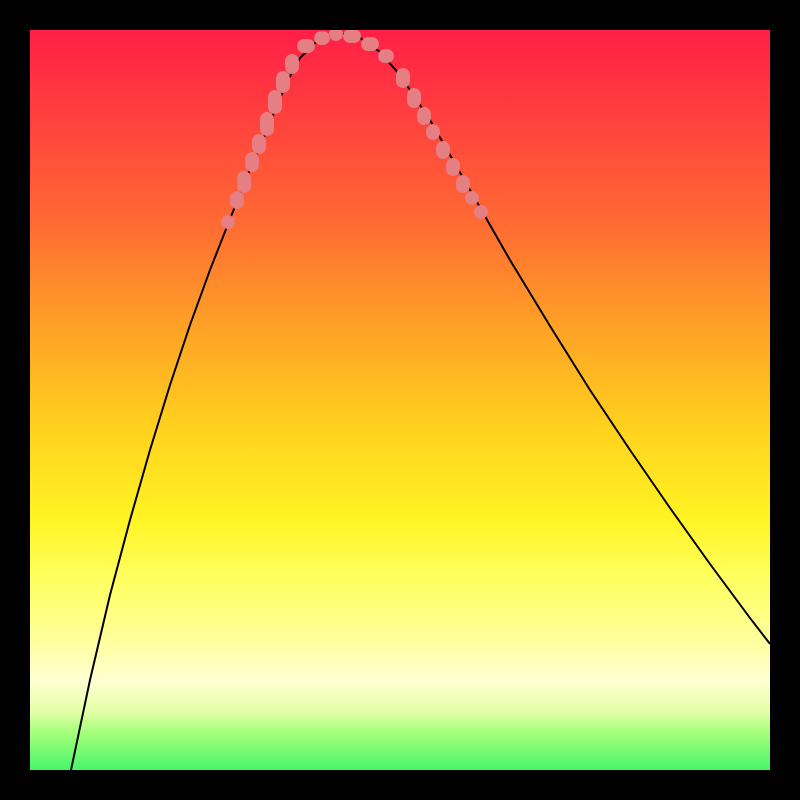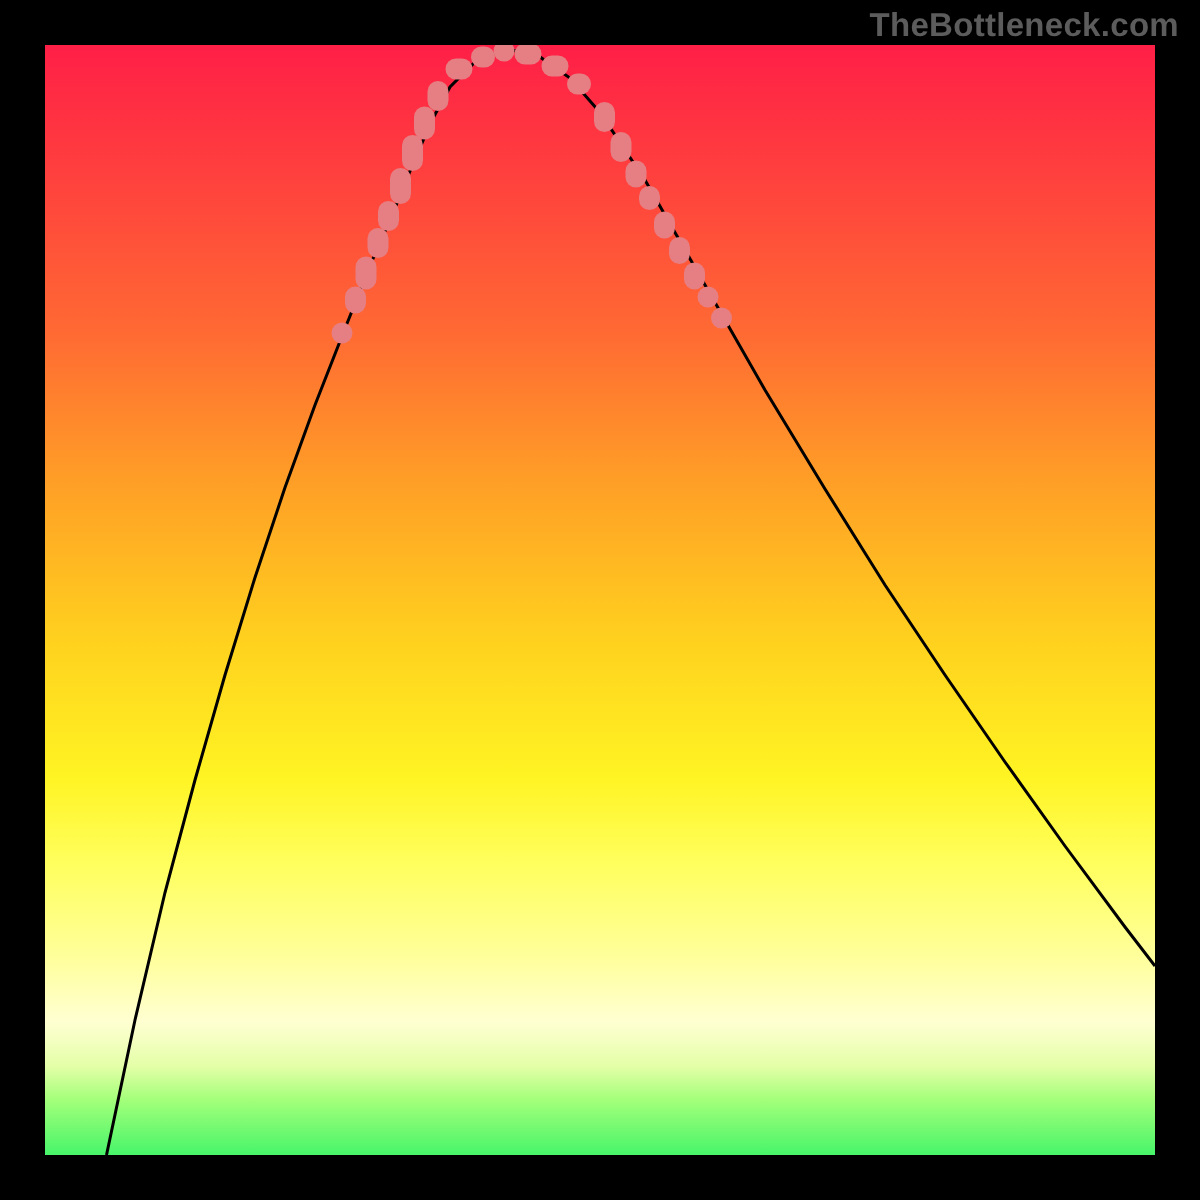--- a/index.html
+++ b/index.html
@@ -68,21 +68,20 @@
     position: absolute;
     background: #e67f83;
     transform: translate(-50%, -50%);
   }
 </style>
 </head>
 <body>
 
 <div class="stage">
 
-  <div class="watermark">TheBottleneck.com</div>
 
   <div class="plot">
 
     <svg class="curve" viewBox="0 0 740 740" preserveAspectRatio="none">
       <path id="curve-path" fill="none" stroke="#000" stroke-width="2" d="M41 740 L60 650 L80 565 L100 490 L120 420 L140 355 L160 295 L180 240 L200 189 L218 144 L232 112 L245 80 L258 50 L270 28 L290 8 L310 3 L330 8 L350 22 L370 45 L400 90 L440 160 L480 230 L520 296 L560 360 L600 420 L640 478 L680 534 L720 588 L740 614"></path>
     </svg>
 
     <div class="dots" id="dots">
         <div class="dot" style="left: 198px; top: 192px; width: 14px; height: 14px; border-radius: 7px;"></div>
         <div class="dot" style="left: 207px; top: 170px; width: 14px; height: 18px; border-radius: 7px;"></div>

